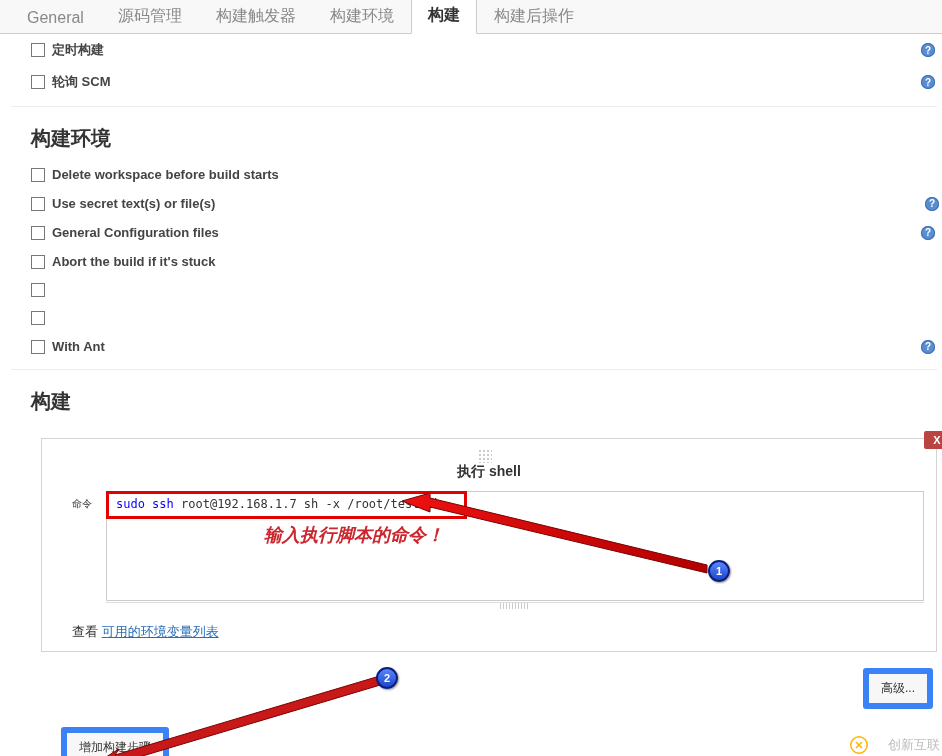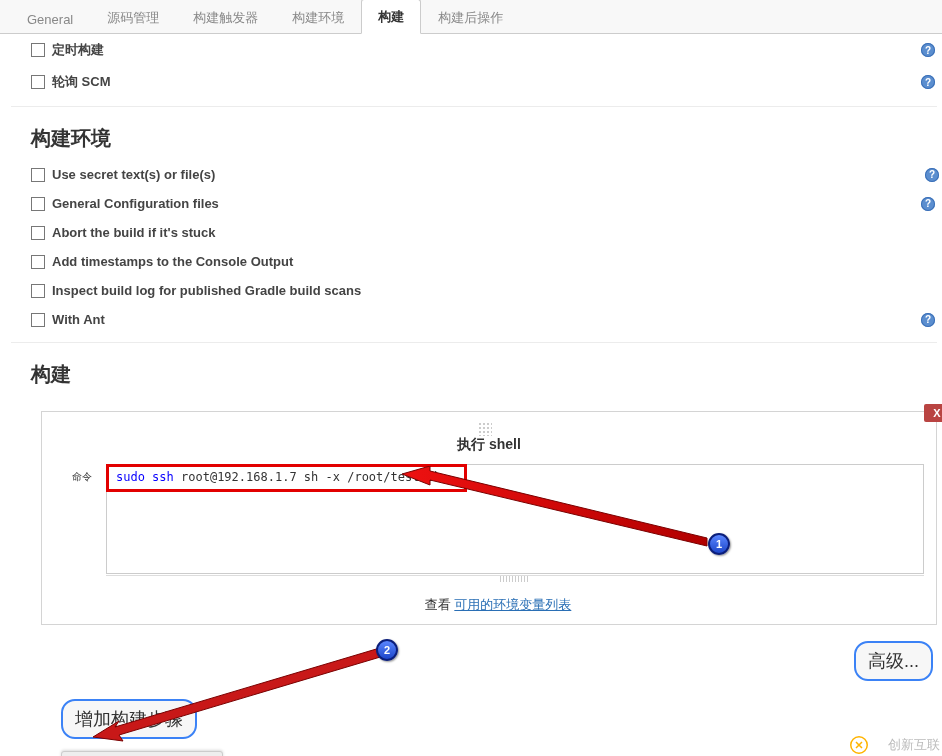--- a/index.html
+++ b/index.html
@@ -19,21 +19,21 @@
     border-bottom: 1px solid #ccc;
     background: #f8f8f8;
     display: flex;
     align-items: flex-end;
     height: 33px;
     padding-left: 10px;
   }
   .tab {
     padding: 8px 16px 7px 16px;
     color: #888;
-    font-size: 13px;
+    font-size: 16px;
     cursor: pointer;
     border: 1px solid transparent;
     border-bottom: none;
     position: relative;
     bottom: -1px;
     text-align: center;
   }
   .tab.active {
     color: #333;
     font-weight: bold;
@@ -156,26 +156,26 @@
   .cmd-parts .kw { color:#0900ff; }
   .resize-grip {
     height:6px;
     border-top:1px solid #ddd;
     background:repeating-linear-gradient(90deg,#ccc 0 1px,transparent 1px 3px);
     background-position:center;
     background-size:30px 100%;
     background-repeat:no-repeat;
     margin-top:-2px;
   }
-  .see-row { margin-top:14px; font-size:13px;text-align:center;}
+  .see-row { margin-top:14px; font-size:13px;}
   .see-row a { color:#2a6fb5; text-decoration: underline; }
   .adv-row { text-align:right; padding:6px 4px 8px 0;}
   .adv-btn, .addstep-btn { 
-    display:inline-block; background:#f7f7f7; border:2px solid #3b82f6;
-    border-radius:14px; padding:6px 12px; font-size:18px; cursor:pointer;
+    display:inline-block; background:#f7f7f7; border:6px solid #3b82f6;
+    border-radius:3px; padding:6px 12px; font-size:12px; cursor:pointer;
     color:#333;
   }
   .addstep-wrap { margin:10px 0 0 30px;}
   .bottom-bar {
     margin:12px 0 0 30px;
     border:1px solid #ccc;
     border-radius:3px;
     background:#eee;
     padding:10px;
     width:140px;
@@ -228,39 +228,41 @@
       <span class="lbl">轮询 SCM</span>
       <span class="help-icn">?</span>
     </div>
     <hr class="sep">
   </div>
 
   <div class="section">
     <div class="sect-title">构建环境</div>
     <div class="checkbox-row">
       <span class="chk"></span>
+      <span class="lbl">Delete workspace before build starts</span>
+    </div>
+    <div class="checkbox-row">
+      <span class="chk"></span>
       <span class="lbl">Use secret text(s) or file(s)</span>
       <span class="help-icn" style="right:-2px">?</span>
     </div>
     <div class="checkbox-row">
       <span class="chk"></span>
       <span class="lbl">General Configuration files</span>
       <span class="help-icn">?</span>
     </div>
     <div class="checkbox-row">
       <span class="chk"></span>
       <span class="lbl">Abort the build if it's stuck</span>
     </div>
     <div class="checkbox-row">
       <span class="chk"></span>
-      <span class="lbl">Add timestamps to the Console Output</span>
-    </div>
-    <div class="checkbox-row">
-      <span class="chk"></span>
-      <span class="lbl">Inspect build log for published Gradle build scans</span>
+    </div>
+    <div class="checkbox-row">
+      <span class="chk"></span>
     </div>
     <div class="checkbox-row">
       <span class="chk"></span>
       <span class="lbl">With Ant</span>
       <span class="help-icn">?</span>
     </div>
     <hr class="sep">
   </div>
 
   <div class="section" style="position:relative;">
@@ -282,20 +284,21 @@
               <span class="kw">sudo ssh</span><span> root@192.168.1.7 sh -x /root/test.sh</span>
             </div>
             <div class="highlight-box"></div>
             <div class="resize-grip"></div>
           </div>
         </div>
         <div class="see-row">
           <span>查看 </span><a href="#">可用的环境变量列表</a>
         </div>
 
+        <div class="annot" style="left:222px; top:32px;">输入执行脚本的命令！</div>
 
         <svg class="arrow" style="left:360px; top:2px;" width="320" height="90">
           <defs>
              <linearGradient id="ag" x1="0" y1="0" x2="1" y2="0">
                <stop offset="0%" stop-color="#e11"></stop>
                <stop offset="100%" stop-color="#b10000"></stop>
              </linearGradient>
           </defs>
           <polygon points="0,8 28,0 28,5 305,72 305,80 28,14 28,19" fill="url(#ag)" stroke="#7a0000" stroke-width="1"></polygon>
         </svg>

